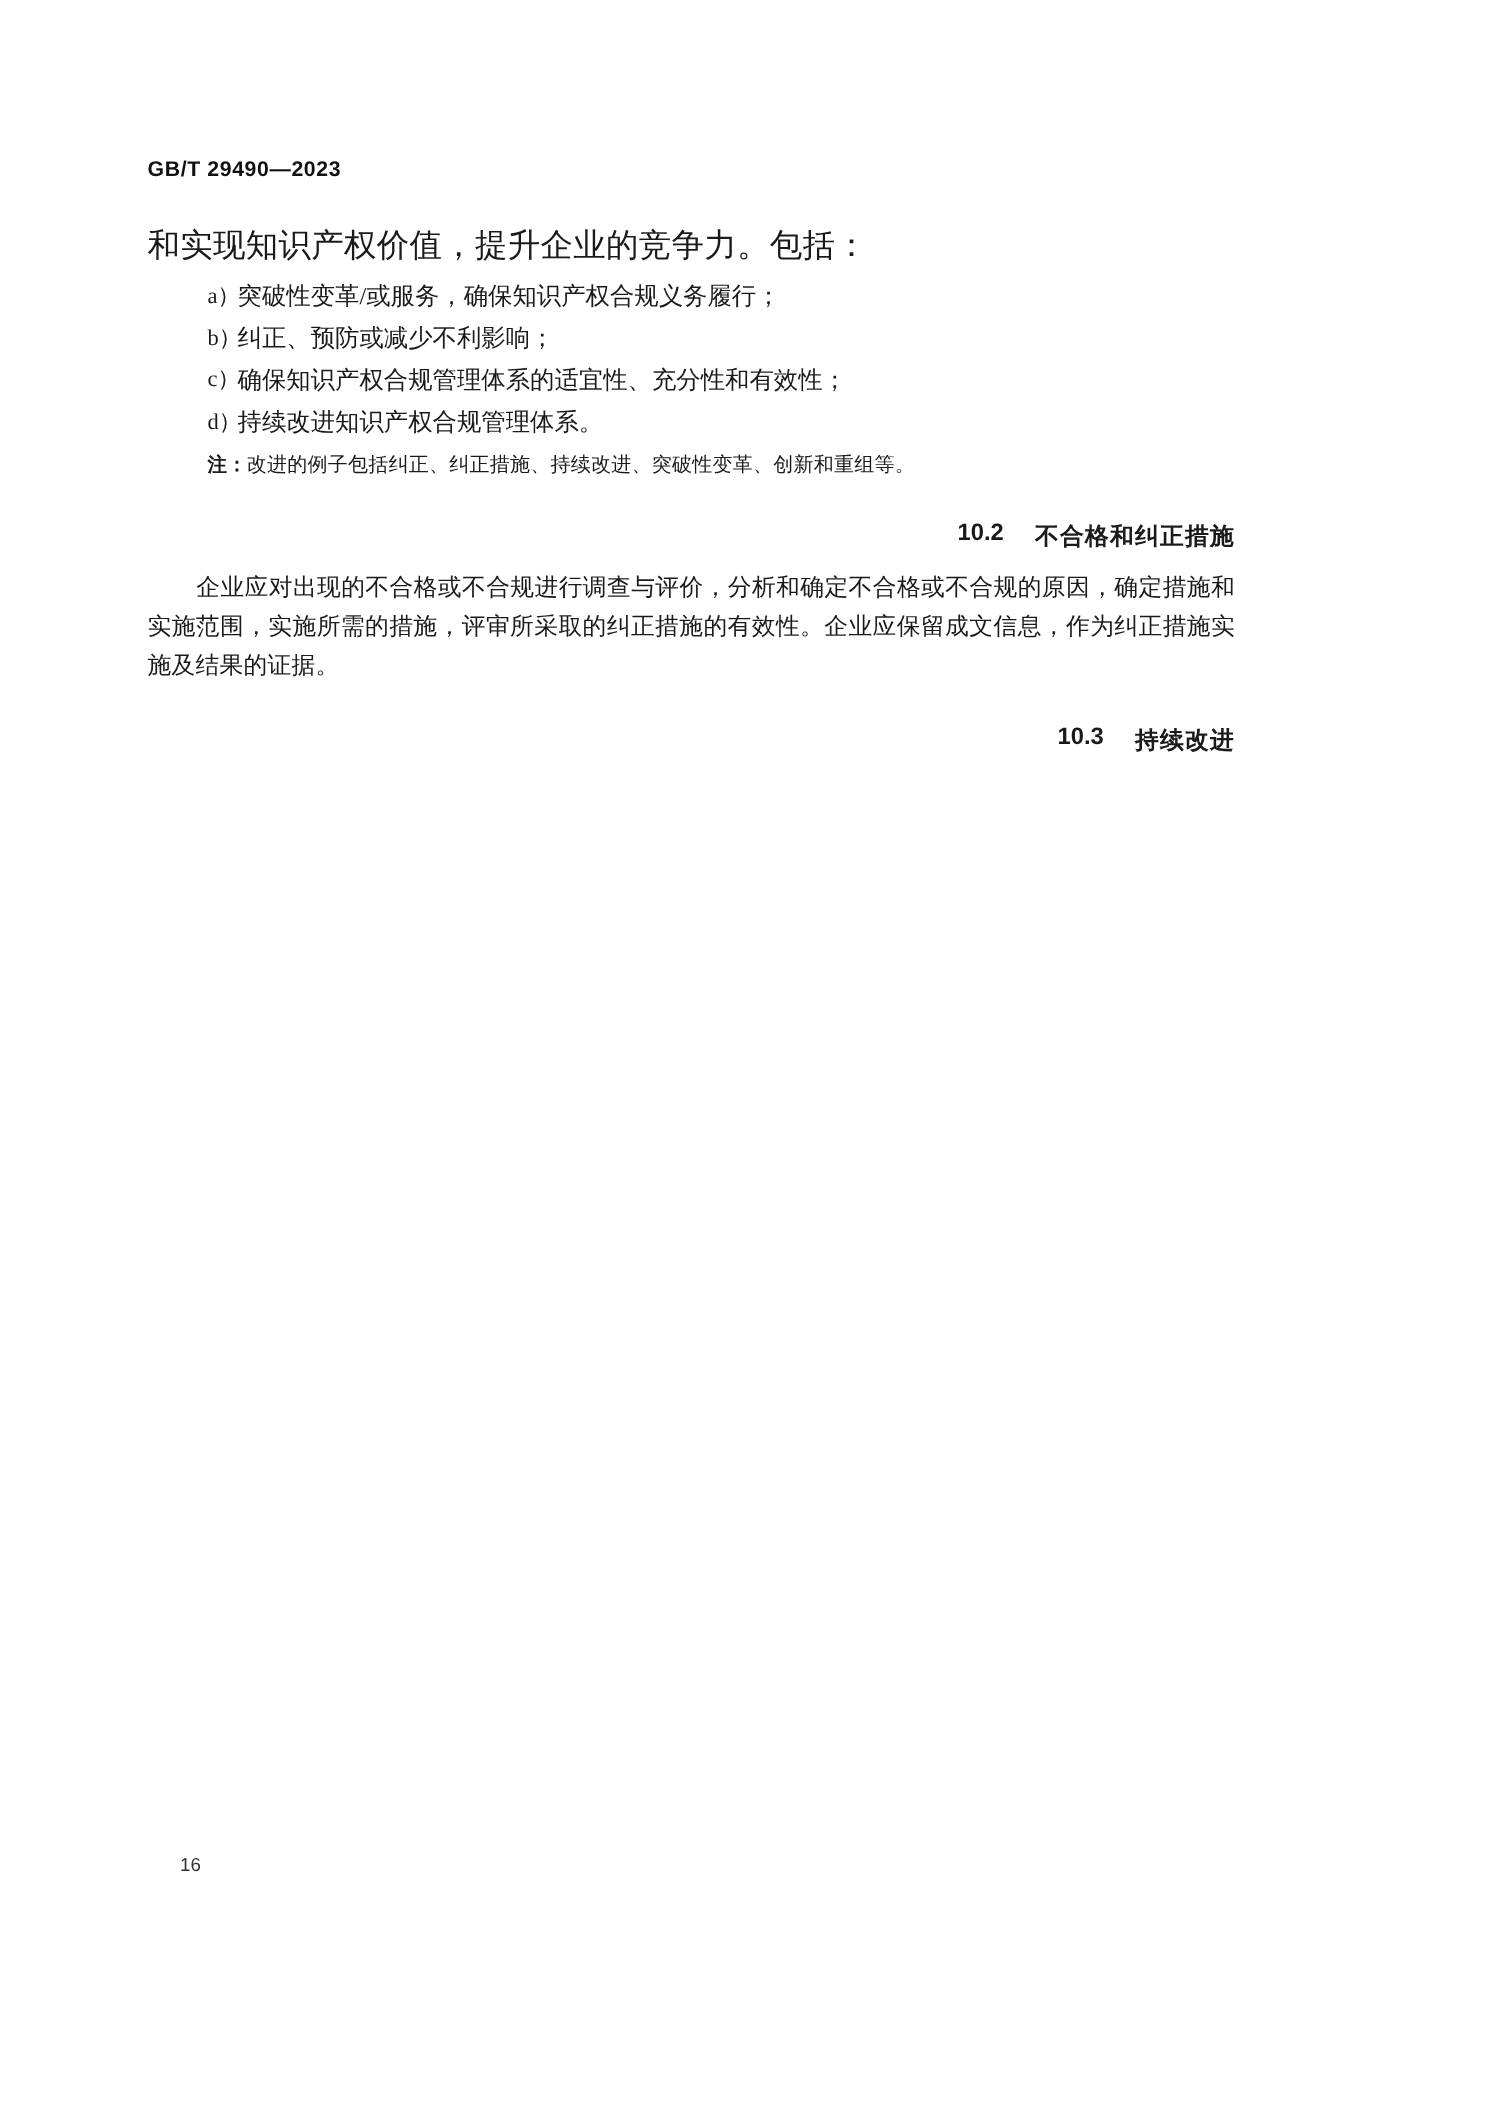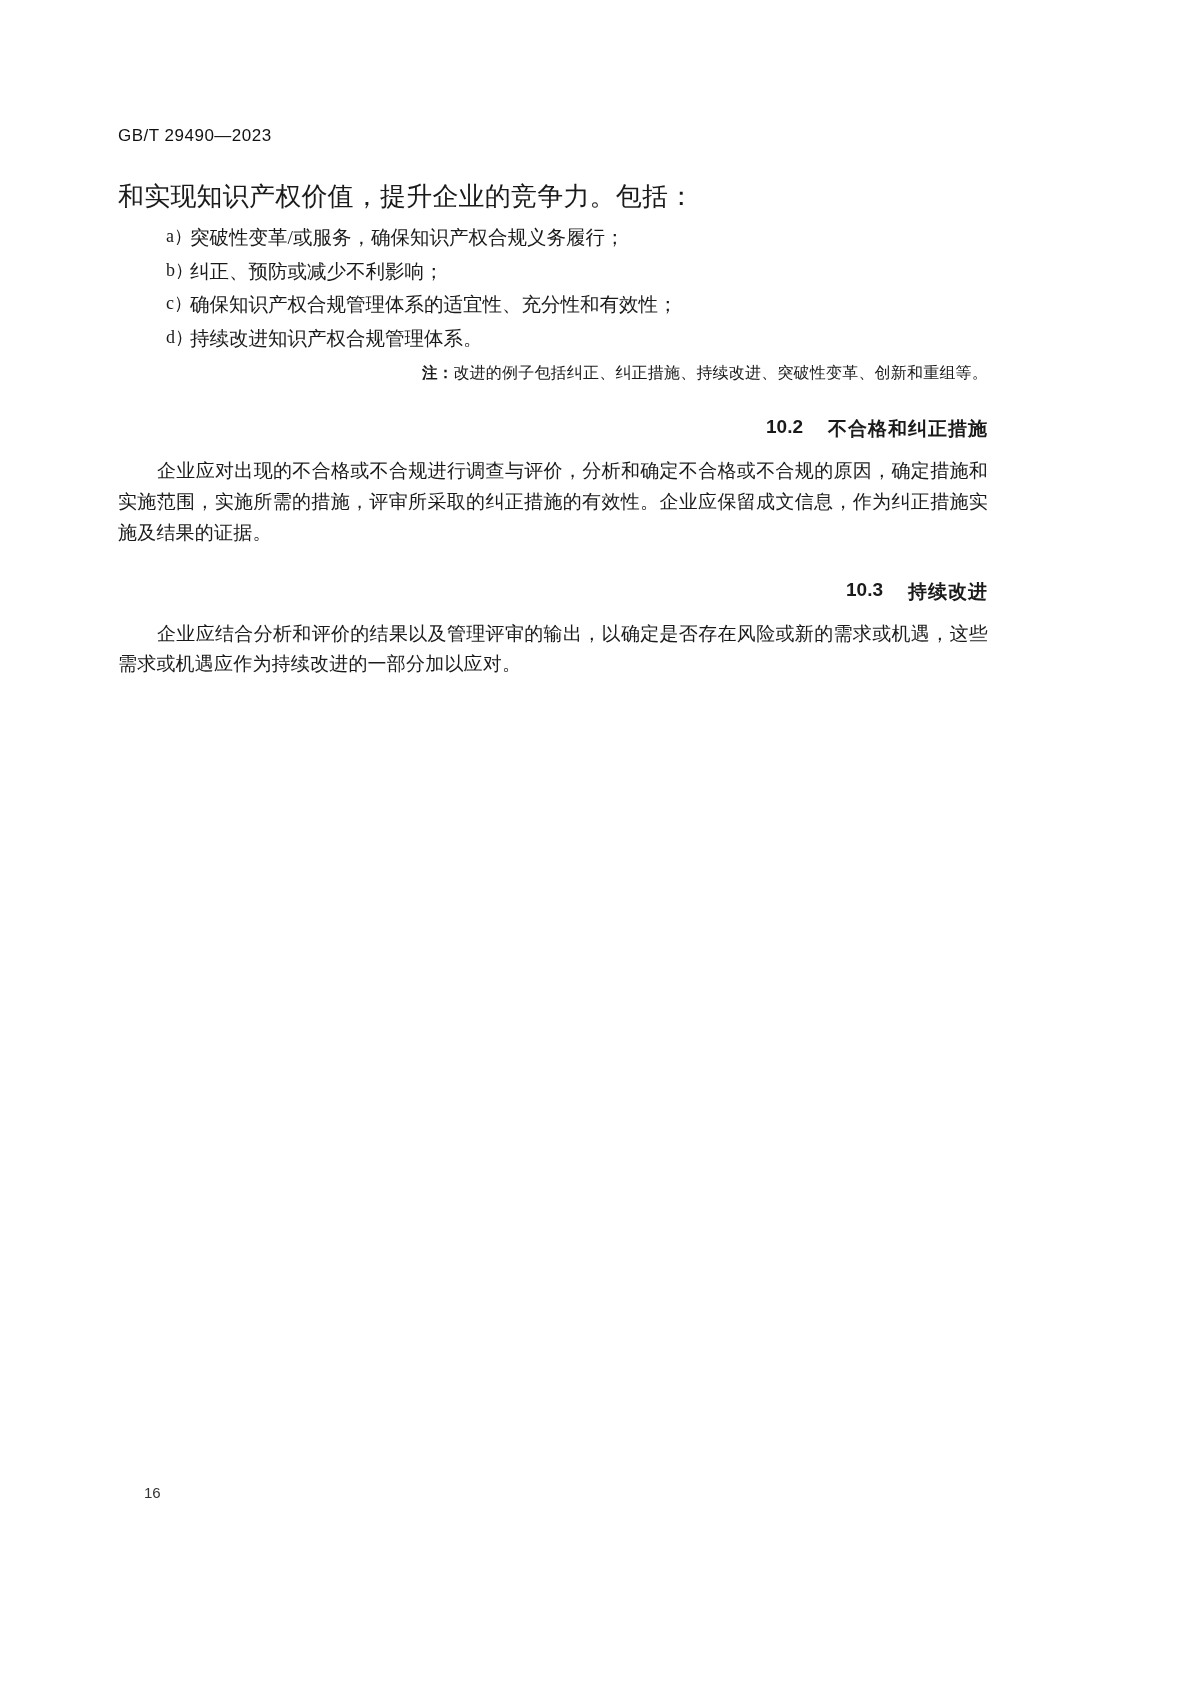--- a/index.html
+++ b/index.html
@@ -19,21 +19,21 @@
   }
   .content {
     position: absolute;
     left: 118px;
     top: 126px;
     width: 870px;
   }
   .std-header {
     font-family: "Liberation Sans", "DejaVu Sans", sans-serif;
     font-size: 17px;
-    font-weight: normal;
+    font-weight: bold;
     letter-spacing: 0.5px;
     color: #111;
     margin: 0 0 30px 0;
   }
   .body-text {
     font-size: 26px;
     line-height: 1.62;
     text-align: justify;
     margin: 0;
     letter-spacing: 0.2px;
@@ -61,21 +61,20 @@
   }
   .list-text {
     flex: 1;
   }
   .note {
     font-size: 16px;
     line-height: 1.6;
     margin: 6px 0 0 0;
     padding-left: 48px;
     letter-spacing: 0.2px;
-    text-align: right;
   }
   .note-label {
     font-family: "Liberation Sans", "DejaVu Sans", sans-serif;
     font-weight: bold;
     font-size: 15.5px;
   }
   .section-head {
     font-family: "Liberation Sans", "DejaVu Sans", sans-serif;
     font-weight: bold;
     font-size: 19px;
@@ -144,19 +143,18 @@
     <div class="section-head">
       <span class="section-num">10.2</span>
       <span class="section-title">不合格和纠正措施</span>
     </div>
     <p class="para">企业应对出现的不合格或不合规进行调查与评价，分析和确定不合格或不合规的原因，确定措施和实施范围，实施所需的措施，评审所采取的纠正措施的有效性。企业应保留成文信息，作为纠正措施实施及结果的证据。</p>
 
     <div class="section-head">
       <span class="section-num">10.3</span>
       <span class="section-title">持续改进</span>
     </div>
-    <p class="para">企业应结合分析和评价的结果以及管理评审的输出，以确定是否存在风险或新的需求或机遇，这些需求或机遇应作为持续改进的一部分加以应对。</p>
 
   </div>
 
   <div class="page-number">16</div>
 
 </div>
 
 </body></html>

